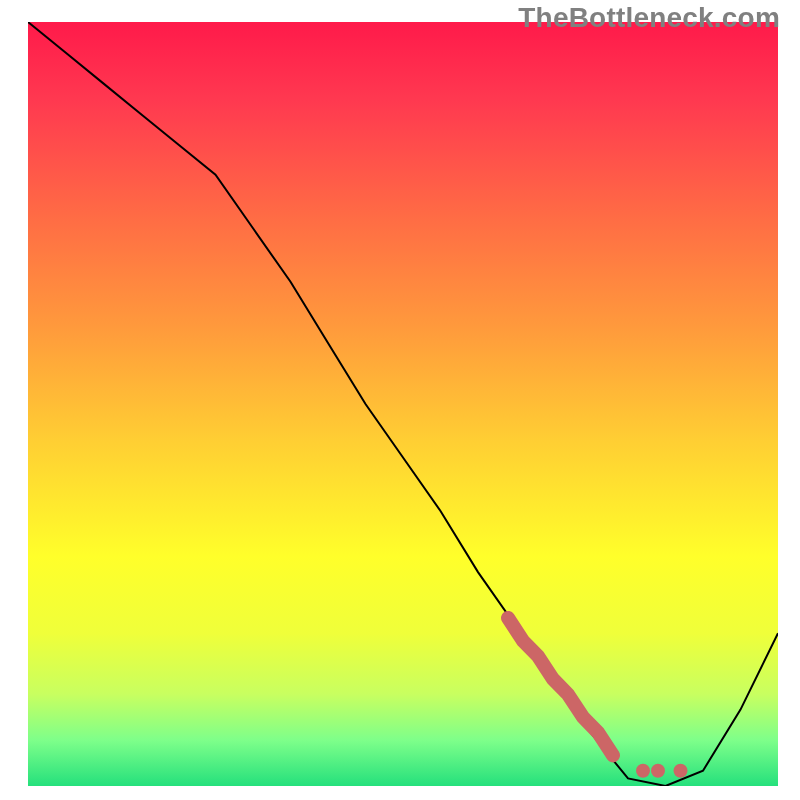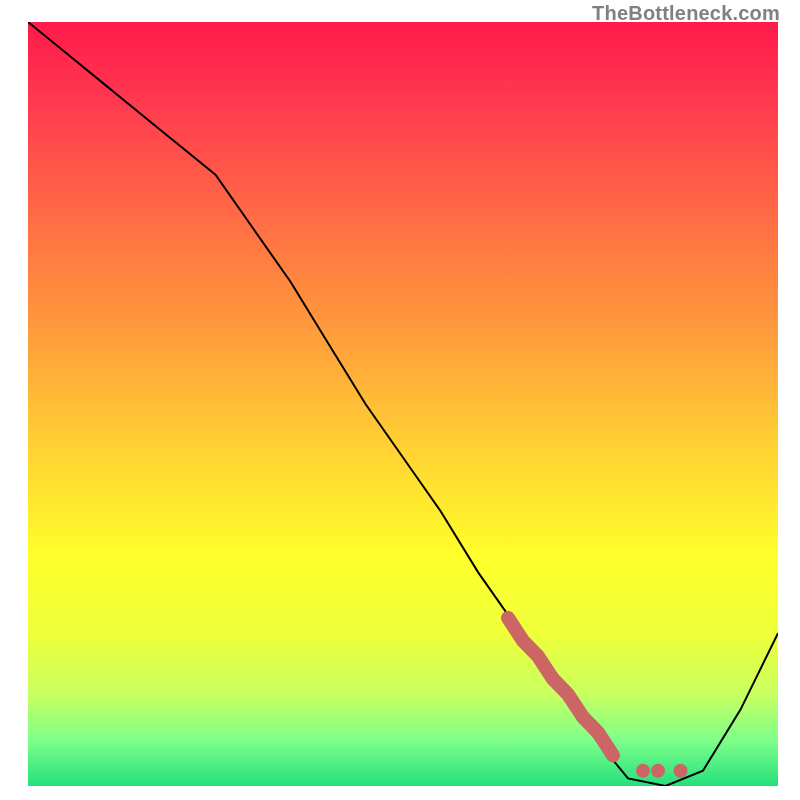--- a/index.html
+++ b/index.html
@@ -13,21 +13,21 @@
   }
   .stage {
     position: relative;
     width: 800px;
     height: 800px;
   }
   .watermark {
     position: absolute;
     top: 2px;
     right: 20px;
-    font-size: 20px;
+    font-size: 28px;
     font-weight: 600;
     color: #808080;
     letter-spacing: 0.2px;
     z-index: 10;
     text-align: right;
   }
   svg {
     position: absolute;
     left: 0;
     top: 0;

